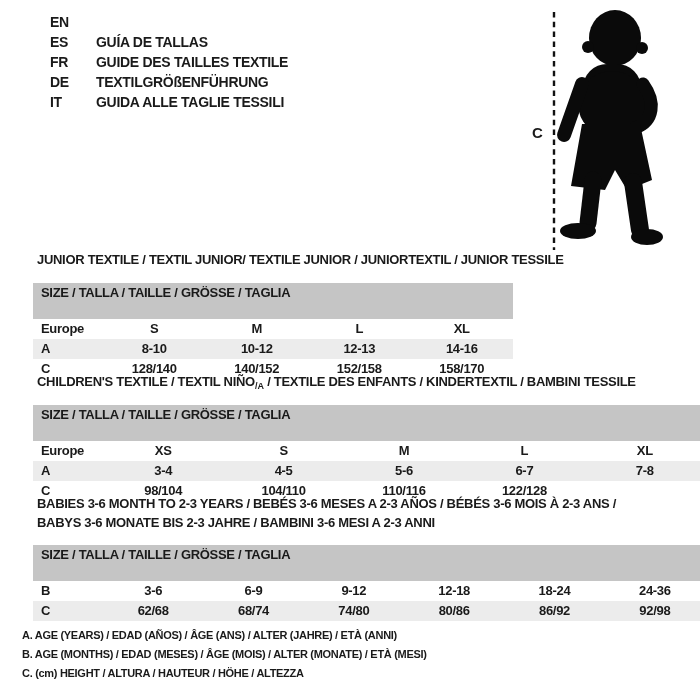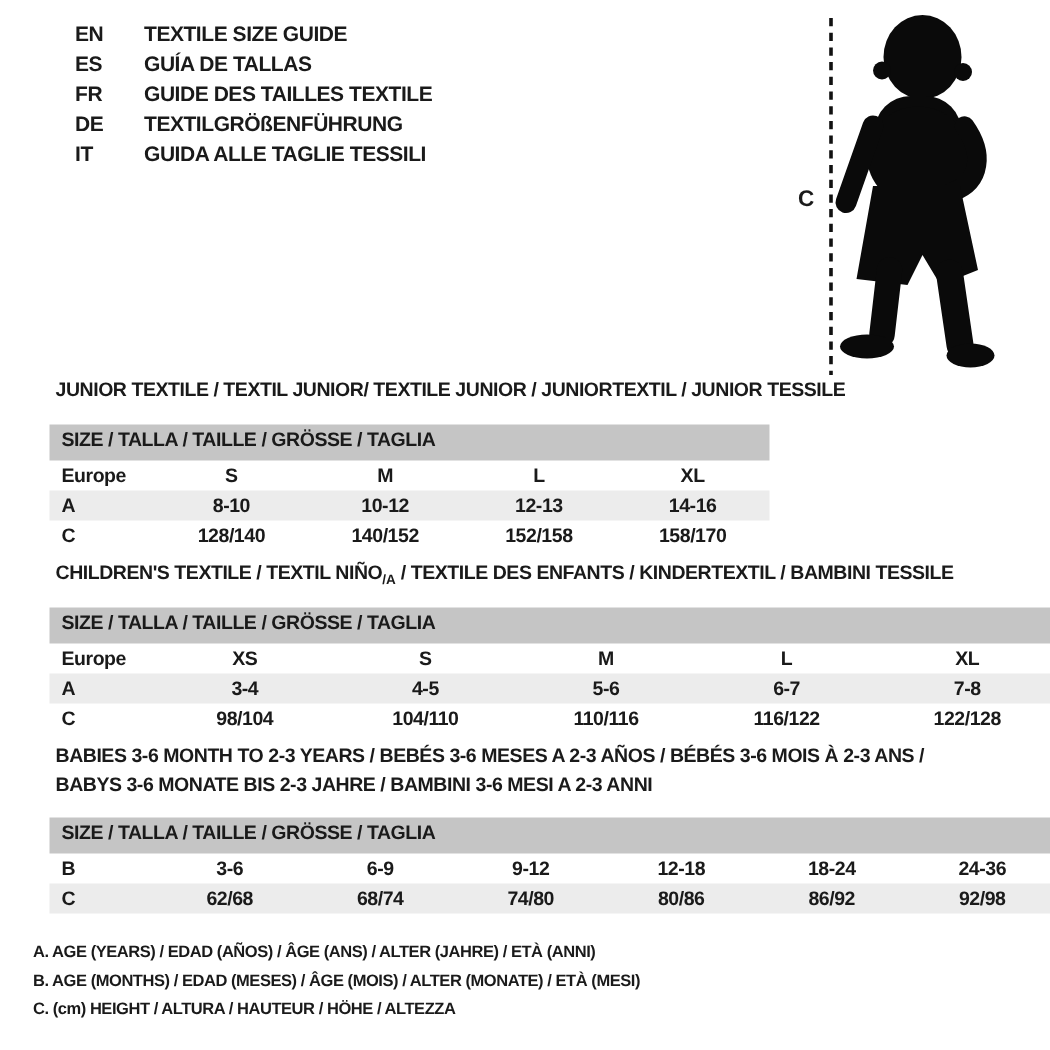--- a/index.html
+++ b/index.html
@@ -22,40 +22,39 @@
   #section-1{top:250px;}
   #section-2{top:372px;}
   #section-3{top:494px;}
   .sec-title{font-size:13px;line-height:19px;white-space:nowrap;}
   .sec-title .subscript{font-size:9px;vertical-align:-3px;letter-spacing:0;}
   .size-table{position:absolute;left:-4px;}
   #section-1 .size-table{top:33px;width:480px;}
   #section-2 .size-table{top:33px;width:672px;}
   #section-3 .size-table{top:51px;width:672px;}
   .tbl-header{
-    height:24px;line-height:20px;background:#c5c5c5;
+    height:36px;line-height:20px;background:#c5c5c5;
     padding-left:8px;font-size:13px;box-sizing:border-box;
   }
   .tbl-row{display:grid;height:20px;line-height:20px;font-size:13px;}
   .tbl-row.shaded{background:#ececec;}
   .tbl-row .row-label{padding-left:8px;text-align:left;}
   .tbl-row .size-cell{text-align:center;}
   
   .footnotes{position:absolute;left:22px;top:626px;}
   .footnote{height:19px;line-height:19px;font-size:11px;white-space:nowrap;}
 </style>
 </head>
 <body>
 
 <div class="canvas">
 
   <div class="lang-list">
       <div class="lang-row">
         <span class="lang-code">EN</span>
-        <span class="lang-label">TEXTILE SIZE GUIDE</span>
       </div>
       <div class="lang-row">
         <span class="lang-code">ES</span>
         <span class="lang-label">GUÍA DE TALLAS</span>
       </div>
       <div class="lang-row">
         <span class="lang-code">FR</span>
         <span class="lang-label">GUIDE DES TAILLES TEXTILE</span>
       </div>
       <div class="lang-row">
@@ -139,21 +138,20 @@
           <span class="size-cell">4-5</span>
           <span class="size-cell">5-6</span>
           <span class="size-cell">6-7</span>
           <span class="size-cell">7-8</span>
         </div>
         <div class="tbl-row" style="grid-template-columns: 70px repeat(5, 1fr);">
           <span class="row-label">C</span>
           <span class="size-cell">98/104</span>
           <span class="size-cell">104/110</span>
           <span class="size-cell">110/116</span>
-          <span class="size-cell">116/122</span>
           <span class="size-cell">122/128</span>
         </div>
       </div>
   </div>
 
   <div class="section" id="section-3">
     <div class="sec-title">
         <div class="title-line"><span>BABIES 3-6 MONTH TO 2-3 YEARS / BEBÉS 3-6 MESES A 2-3 AÑOS / BÉBÉS 3-6 MOIS À 2-3 ANS /</span></div>
         <div class="title-line"><span>BABYS 3-6 MONATE BIS 2-3 JAHRE / BAMBINI 3-6 MESI A 2-3 ANNI</span></div>
       </div>

